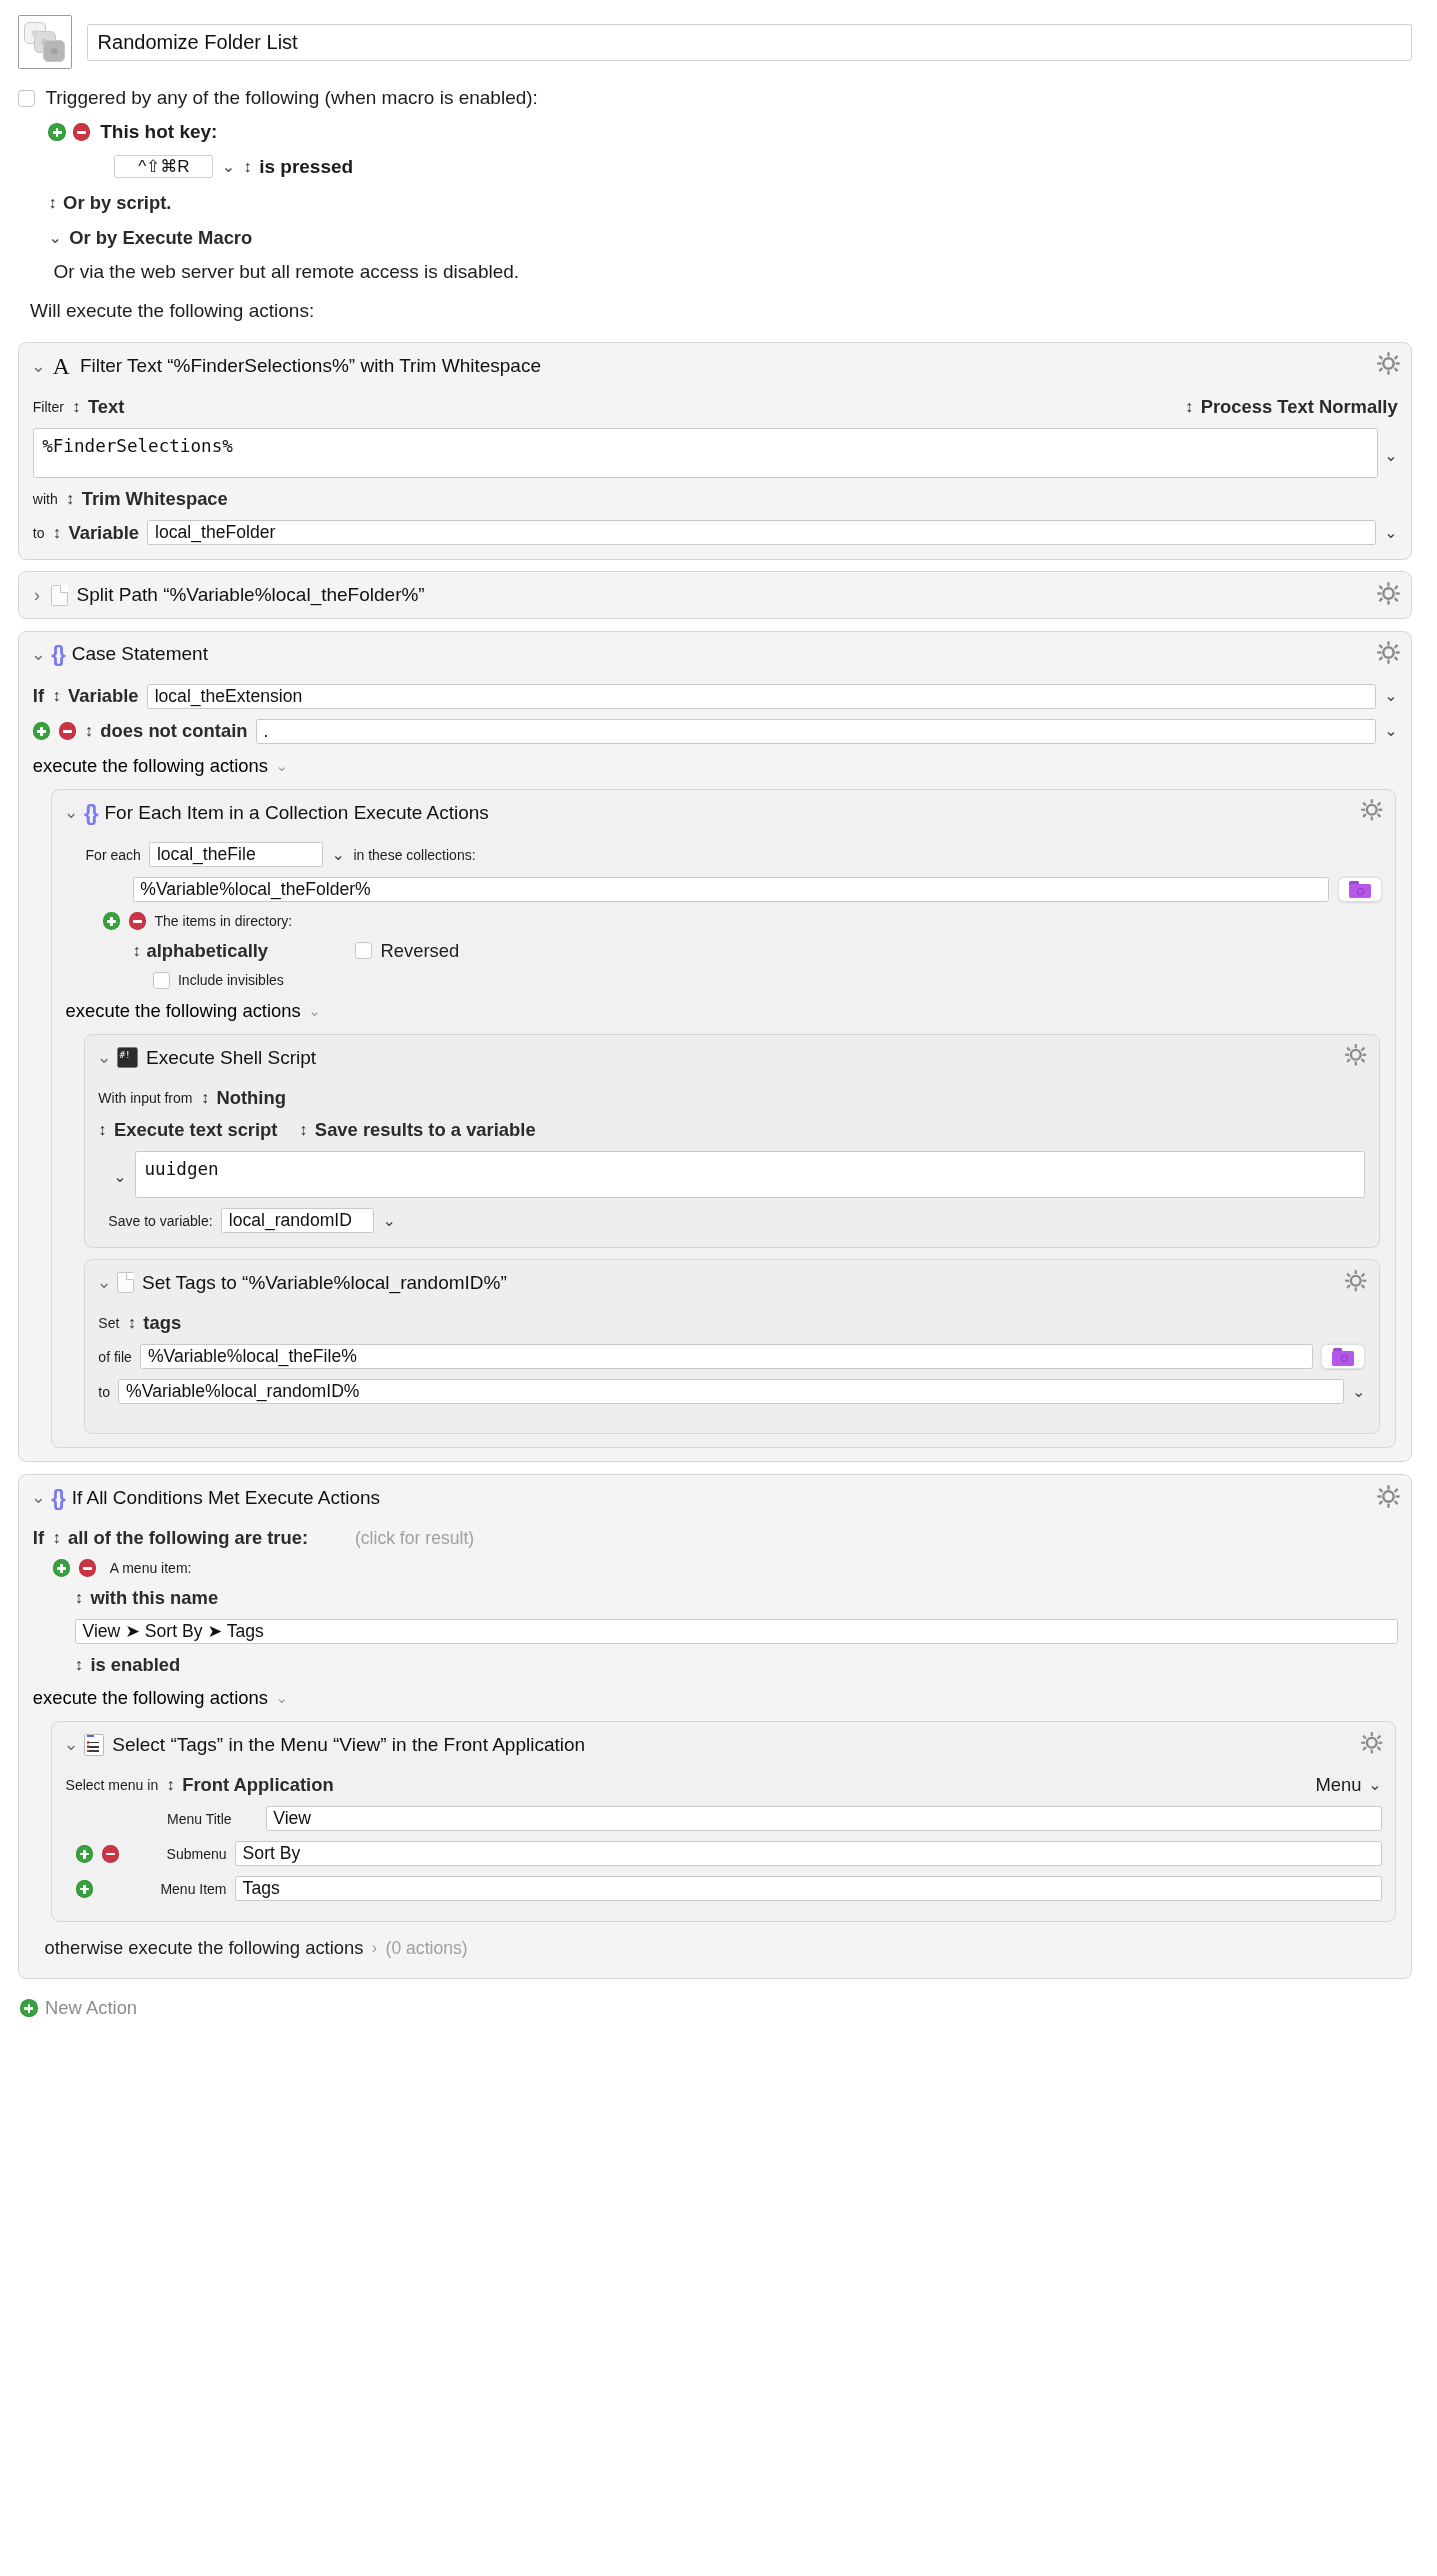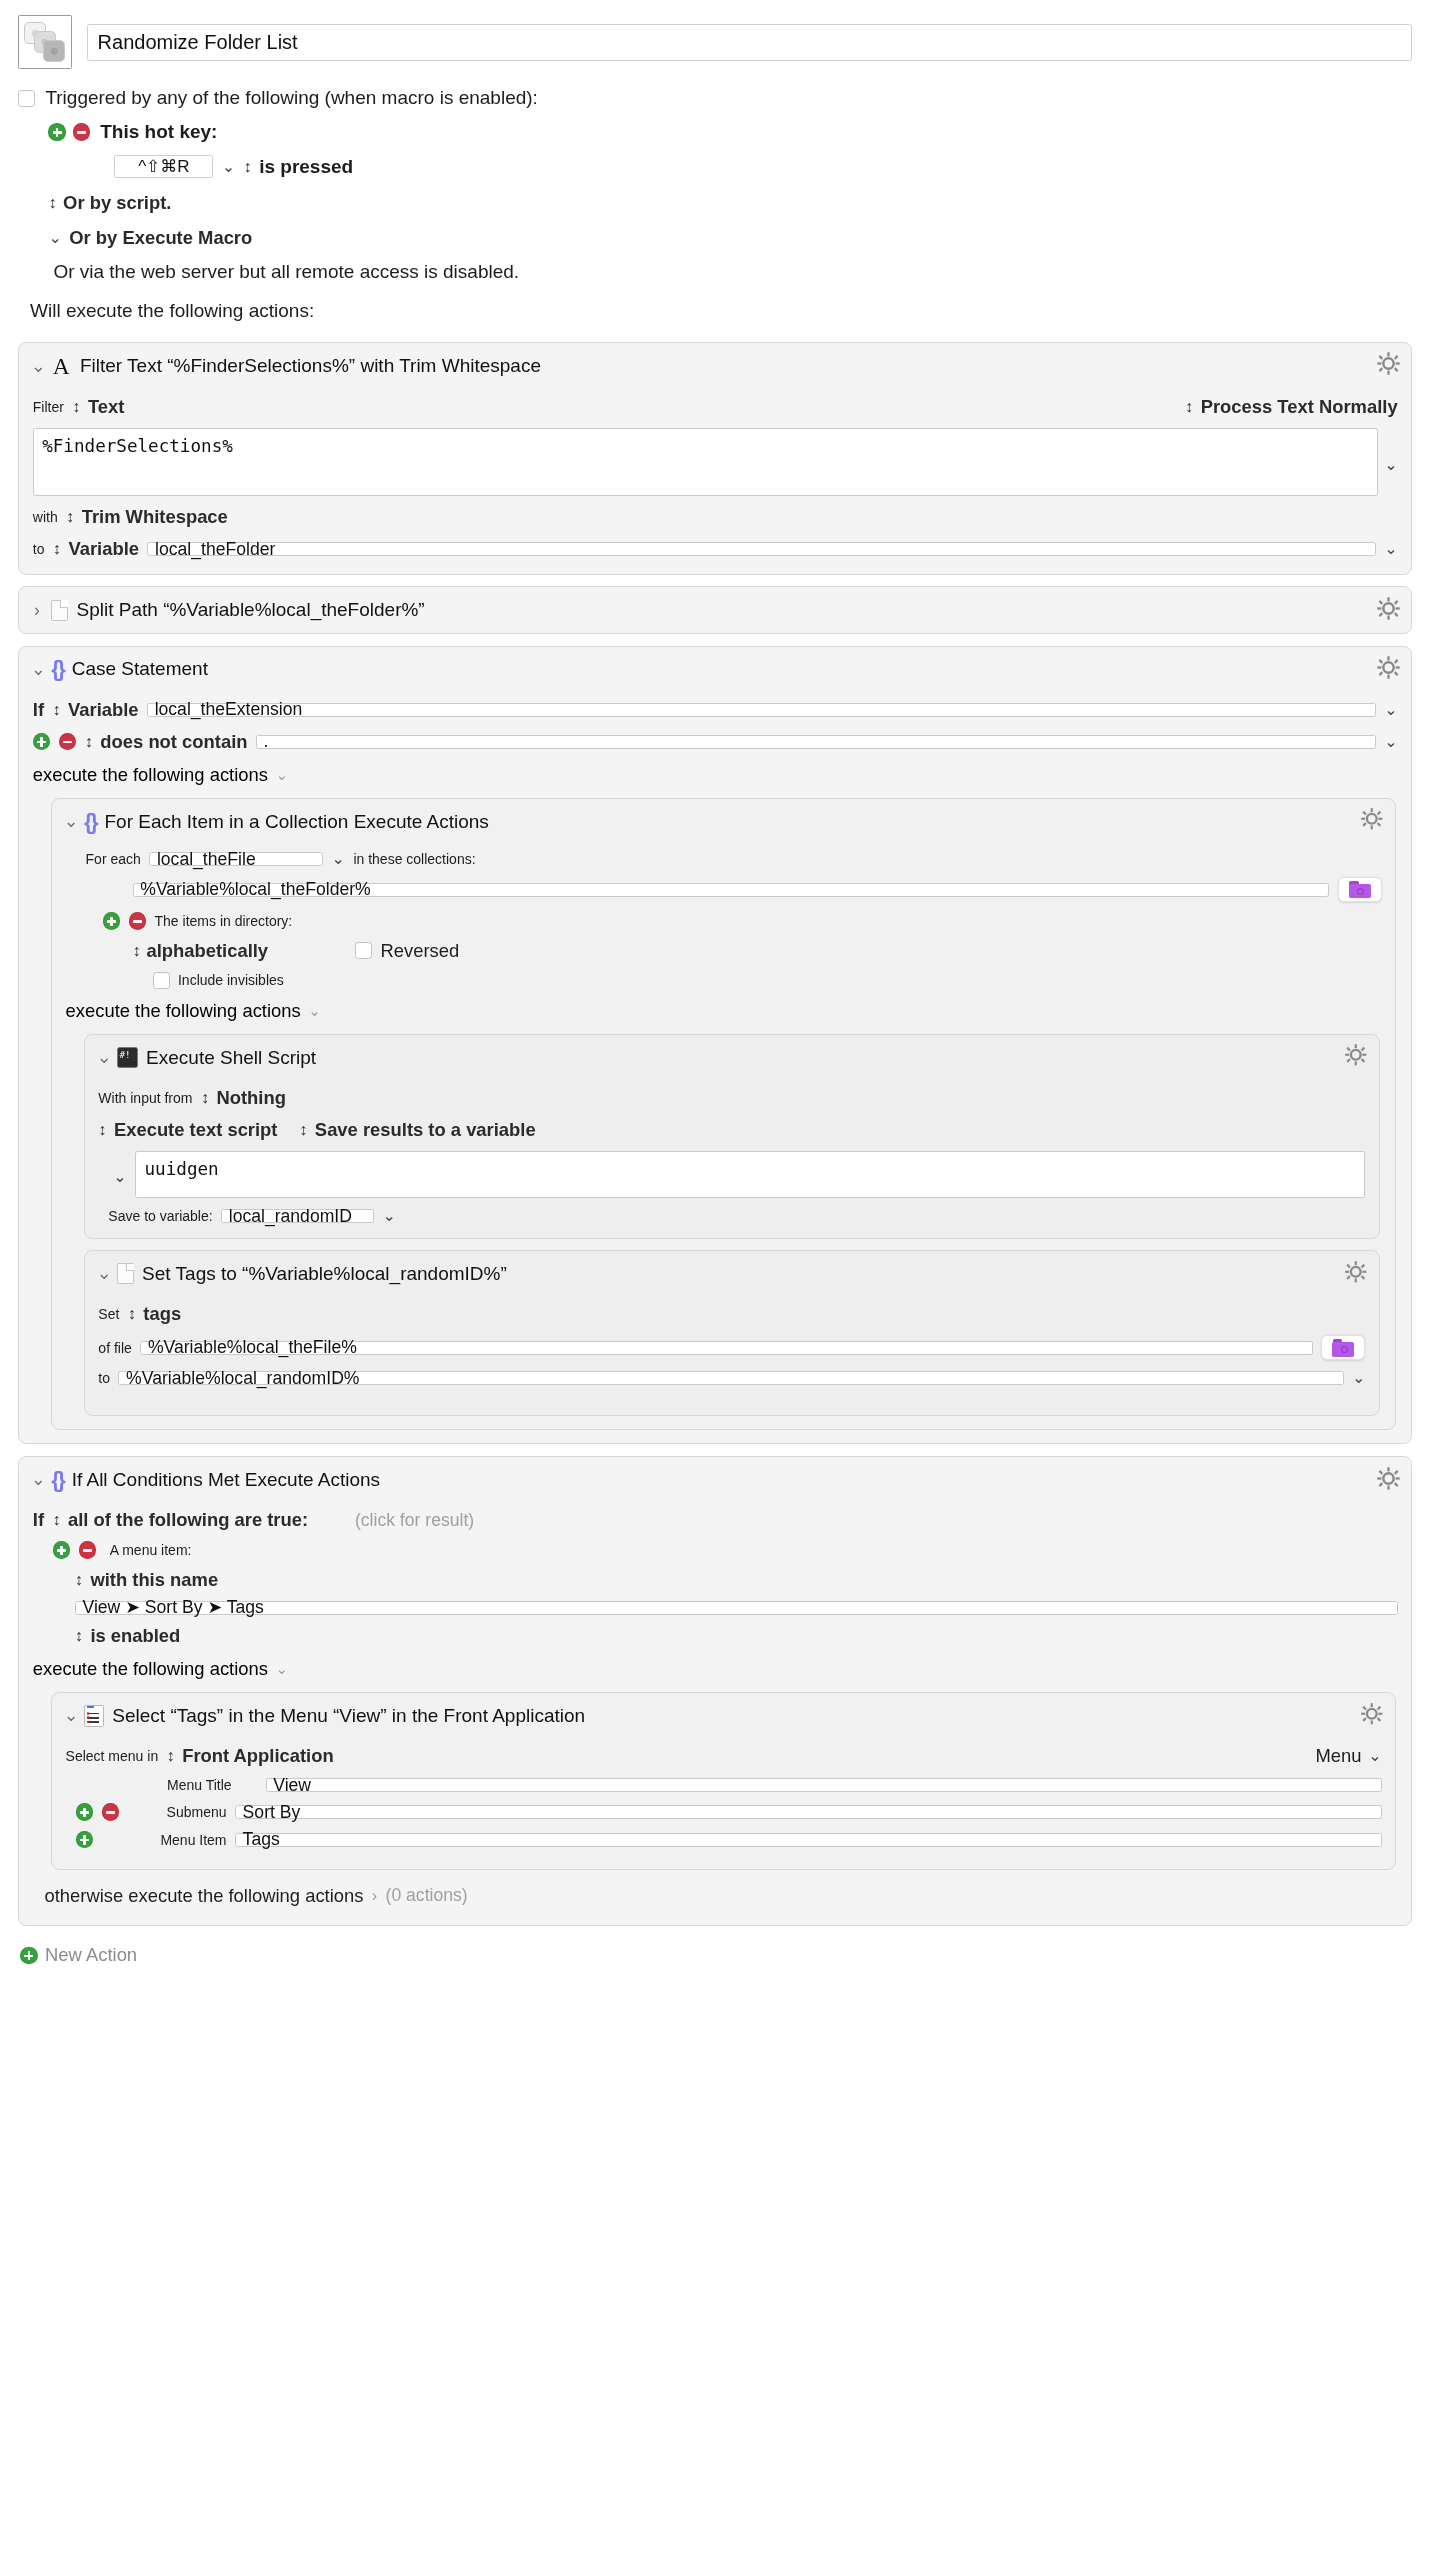--- a/index.html
+++ b/index.html
@@ -85,21 +85,21 @@
   }
   .gear svg { display:block; }
 
   .body { padding: 0 13.4px 13.4px 13.4px; }
   .line { display:flex; align-items:center; gap:8.4px; margin-top:10px; }
   .lbl-n { font-size:14px; color:#1d1d1f; }
   .lbl-b { font-size:18.4px; color:#2b2b2b; font-weight:bold; }
   .spacer { flex:1 1 auto; }
 
   .tfield {
-    border:0.8px solid #c9c9c9; background:#fff; border-radius:2.5px; height:14px;
+    border:0.8px solid #c9c9c9; background:#fff; border-radius:2.5px; height:25px;
     display:flex; align-items:center; padding:0 6.7px; font-size:17.6px; color:#111;
     min-width:0;
   }
   .tfield.grow { flex:1 1 auto; }
   .textarea {
     border:0.8px solid #c9c9c9; background:#fff; border-radius:2.5px;
     padding:6.7px 8.4px; font-family:"DejaVu Sans Mono", monospace; font-size:17.6px;
     color:#111; min-height:44px;
   }
   .ta-row { display:flex; align-items:stretch; gap:6.7px; margin-top:10px;}
@@ -237,21 +237,21 @@
       <div class="body">
         <div class="line">
           <span class="lbl-n">Filter</span>
           <span class="updown">↕</span>
           <span class="lbl-b">Text</span>
           <span class="spacer"></span>
           <span class="updown">↕</span>
           <span class="lbl-b">Process Text Normally</span>
         </div>
         <div class="ta-row">
-          <div class="textarea" style="height:68px;">
+          <div class="textarea" style="height:50px;">
             <span>%FinderSelections%</span>
           </div>
           <span class="ta-chev">⌄</span>
         </div>
         <div class="line">
           <span class="lbl-n">with</span>
           <span class="updown">↕</span>
           <span class="lbl-b">Trim Whitespace</span>
         </div>
         <div class="line">

